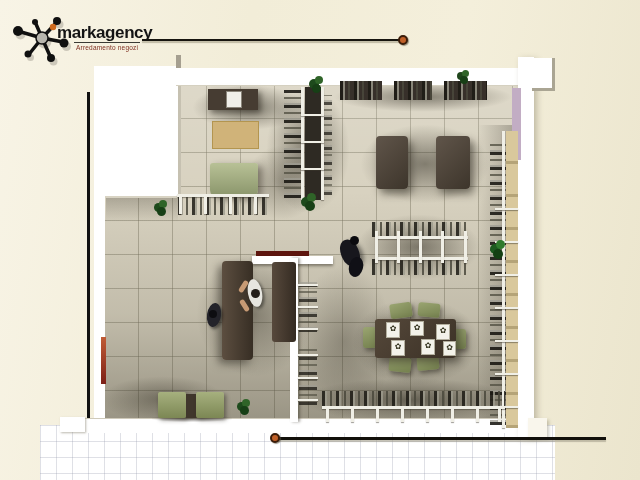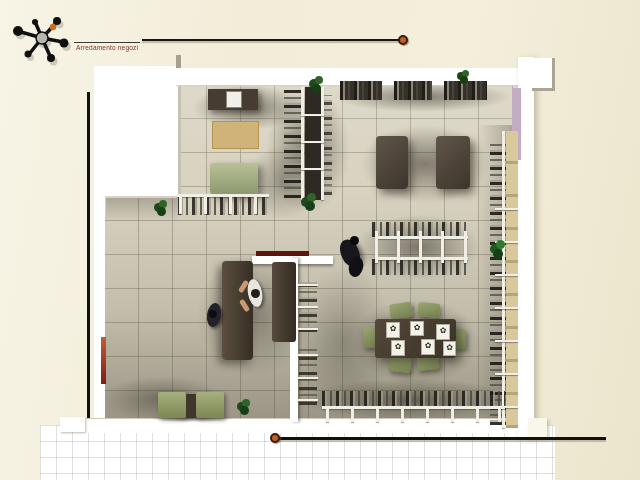--- a/index.html
+++ b/index.html
@@ -263,20 +263,21 @@
       <circle cx="10" cy="19" r="5"></circle>
         <circle cx="49" cy="9" r="4"></circle>
         <circle cx="56" cy="31" r="4.5"></circle>
       <circle cx="43" cy="46" r="4"></circle>
         <circle cx="20" cy="42" r="3.5"></circle>
         <circle cx="27" cy="10" r="3"></circle>
     </g>
     <circle cx="45" cy="15" r="3.2" fill="#cf6a1e"></circle>
     <circle cx="34" cy="26" r="6" fill="#b7b5ad" stroke="#101010" stroke-width="1.5"></circle>
   </svg>
+  <div class="abs brandname" style="left:57px;top:23px;">markagency</div>
   <div class="abs" style="left:74px;top:42px;width:66px;height:1px;background:#3a3a34;"></div>
   <div class="abs tagline" style="left:76px;top:44px;">Arredamento negozi</div>
 
   <div class="abs" style="left:142px;top:39px;width:260px;height:2px;background:#17150f;
               box-shadow:0 2px 1px rgba(140,134,110,.5);"></div>
   <div class="abs dot" style="left:398px;top:35px;width:6px;height:6px;"></div>
   <div class="abs" style="left:278px;top:437px;width:328px;height:3px;background:#12100b;
               box-shadow:0 2px 1px rgba(160,155,135,.6);"></div>
   <div class="abs dot" style="left:270px;top:433px;width:6px;height:6px;"></div>
 

